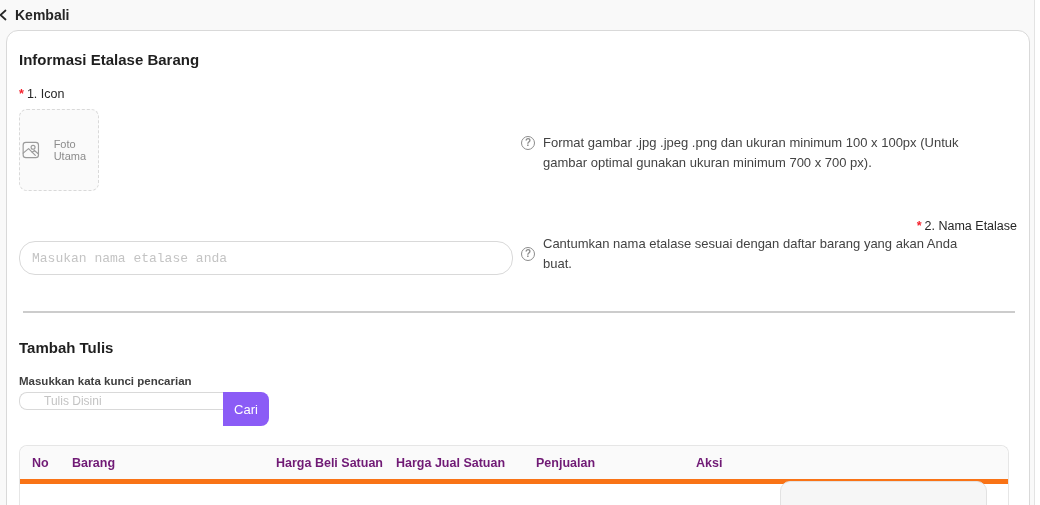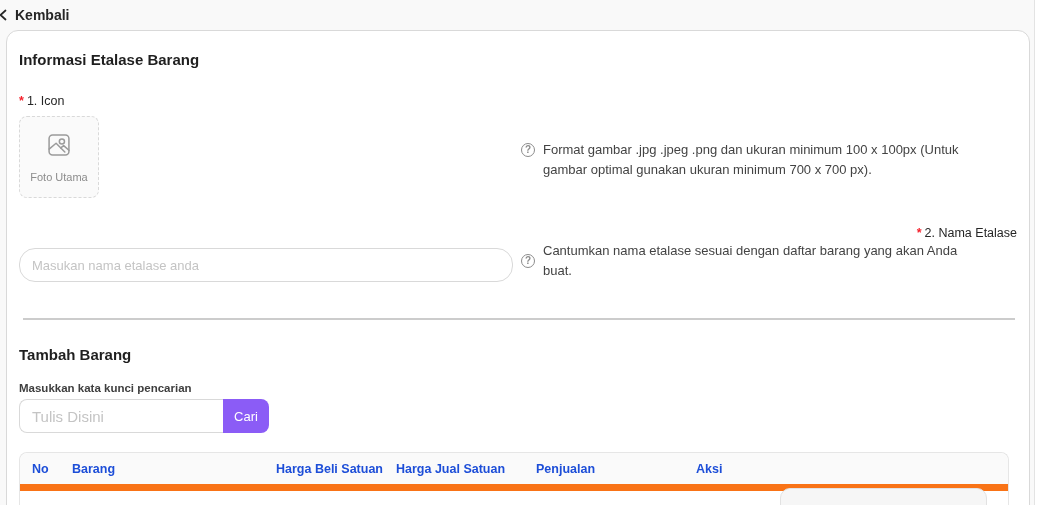--- a/index.html
+++ b/index.html
@@ -19,78 +19,78 @@
 
   
   .card {
     position:absolute; left:6px; top:30px; width:1024px; height:600px;
     background:#ffffff; border:1px solid #d9d9d9; border-radius:12px;
     padding:20px 12px 0 12px;
   }
   .section-title { font-size:15px; font-weight:700; color:#1f1f1f; }
   .section-subtitle { font-size:12.5px; color:#595959; margin-top:4px; }
 
-  .field-label { font-size:12.5px; color:#262626; margin-top:26px; }
+  .field-label { font-size:12.5px; color:#262626; margin-top:19px; }
   .req { color:#f5222d; margin-right:3px; font-weight:700; }
 
   .row { display:flex; }
   .left-col { flex:0 0 502px; }
 
   .upload-box {
     margin-top:8px; width:80px; height:82px;
     border:1px dashed #d9d9d9; border-radius:8px; background:#fafafa;
-    display:flex; flex-direction:column; align-items:center; justify-content:center;
+    display:flex; align-items:center; justify-content:center;
     gap:12px; cursor:pointer;
   }
   .upload-label { font-size:11px; color:#8c8c8c; }
 
   .help { display:flex; gap:8px; font-size:13px; color:#434343; line-height:20px; max-width:460px; }
   .help-q {
     flex:0 0 auto; width:14px; height:14px; margin-top:3px;
     border:1px solid #8c8c8c; border-radius:50%;
     color:#8c8c8c; font-size:10px; line-height:12px; text-align:center; font-weight:700;
   }
   .help-icon-row { margin-top:32px; }
 
   .text-input {
     margin-top:8px; width:494px; height:34px;
     border:1px solid #d9d9d9; border-radius:16px;
     padding:0 12px; font-size:13px; color:#000000; background:#fff; outline:none;
-    font-family:Liberation Sans, sans-serif;
+    font-family:Liberation Mono, monospace;
   }
   input::placeholder { color:#c4c4c4; }
   .help-center { align-items:center; }
   .help-input-row .help-q { margin-top:0; }
 
   .divider { height:2px; background:#cccccc; margin-top:36px; margin-left:4px; margin-right:2px; }
 
   .h2 { margin-top:26px; font-size:15px; font-weight:700; color:#1f1f1f; }
   .search-label { margin-top:19px; font-size:11.5px; font-weight:700; color:#3f3f3f; }
   .search-row { margin-top:5px; display:flex; }
   .search-input {
-    width:204px; height:34px; border:1px solid #d9d9d9; border-right:none;
-    border-radius:8px 0 0 8px; padding:0 12px; font-size:15px; outline:none;
+    width:204px; height:18px; border:1px solid #d9d9d9; border-right:none;
+    border-radius:8px 0 0 8px; padding:0 24px; font-size:12px; outline:none;
     font-family:"Liberation Sans", sans-serif; color:#262626;
   }
   .cari-btn {
     width:46px; height:34px; background:#8b5cf6; color:#ffffff; border:none;
     border-radius:0 8px 8px 0; font-size:13px; cursor:pointer;
     font-family:"Liberation Sans", sans-serif;
   }
 
   
   .table-wrap {
     margin-top:19px; width:990px; position:relative;
     border:1px solid #e6e6e6; border-bottom:none; border-radius:8px 8px 0 0;
     background:#fff;
   }
   .thead {
     display:flex; align-items:center; height:38px;
-    background:#fafafa; border-radius:8px 8px 0 0; border-bottom:7px solid #f97316;
-    font-size:12.5px; font-weight:700; color:#1d4ed8;
+    background:#fafafa; border-radius:8px 8px 0 0; border-bottom:5px solid #f97316;
+    font-size:12.5px; font-weight:700; color:#701a75;
   }
   .th { flex:0 0 auto; }
   .th-no { width:52px; padding-left:12px; }
   .th-barang { width:204px; }
   .th-hbs { width:120px; }
   .th-hjs { width:140px; }
   .th-penjualan { width:160px; }
   .th-aksi { flex:1 1 auto; }
   .tbody-row { height:40px; background:#fff; }
   .partial-btn {
@@ -153,21 +153,21 @@
       <input class="text-input" type="text" placeholder="Masukan nama etalase anda" style="">
     </div>
     <div class="help help-input-row" style="align-items:center;">
       <span class="help-q">?</span>
       <span>Cantumkan nama etalase sesuai dengan daftar barang yang akan Anda buat.</span>
     </div>
   </div>
 
   <div class="divider"></div>
 
-  <div class="h2">Tambah Barang</div>
+  <div class="h2">Tambah Tulis</div>
 
   <div class="search-label">Masukkan kata kunci pencarian</div>
   <div class="search-row">
     <input class="search-input" type="text" placeholder="Tulis Disini" style="">
     <button class="cari-btn">Cari</button>
   </div>
 
   <div class="table-wrap">
     <div class="thead">
       <div class="th th-no">No</div>

